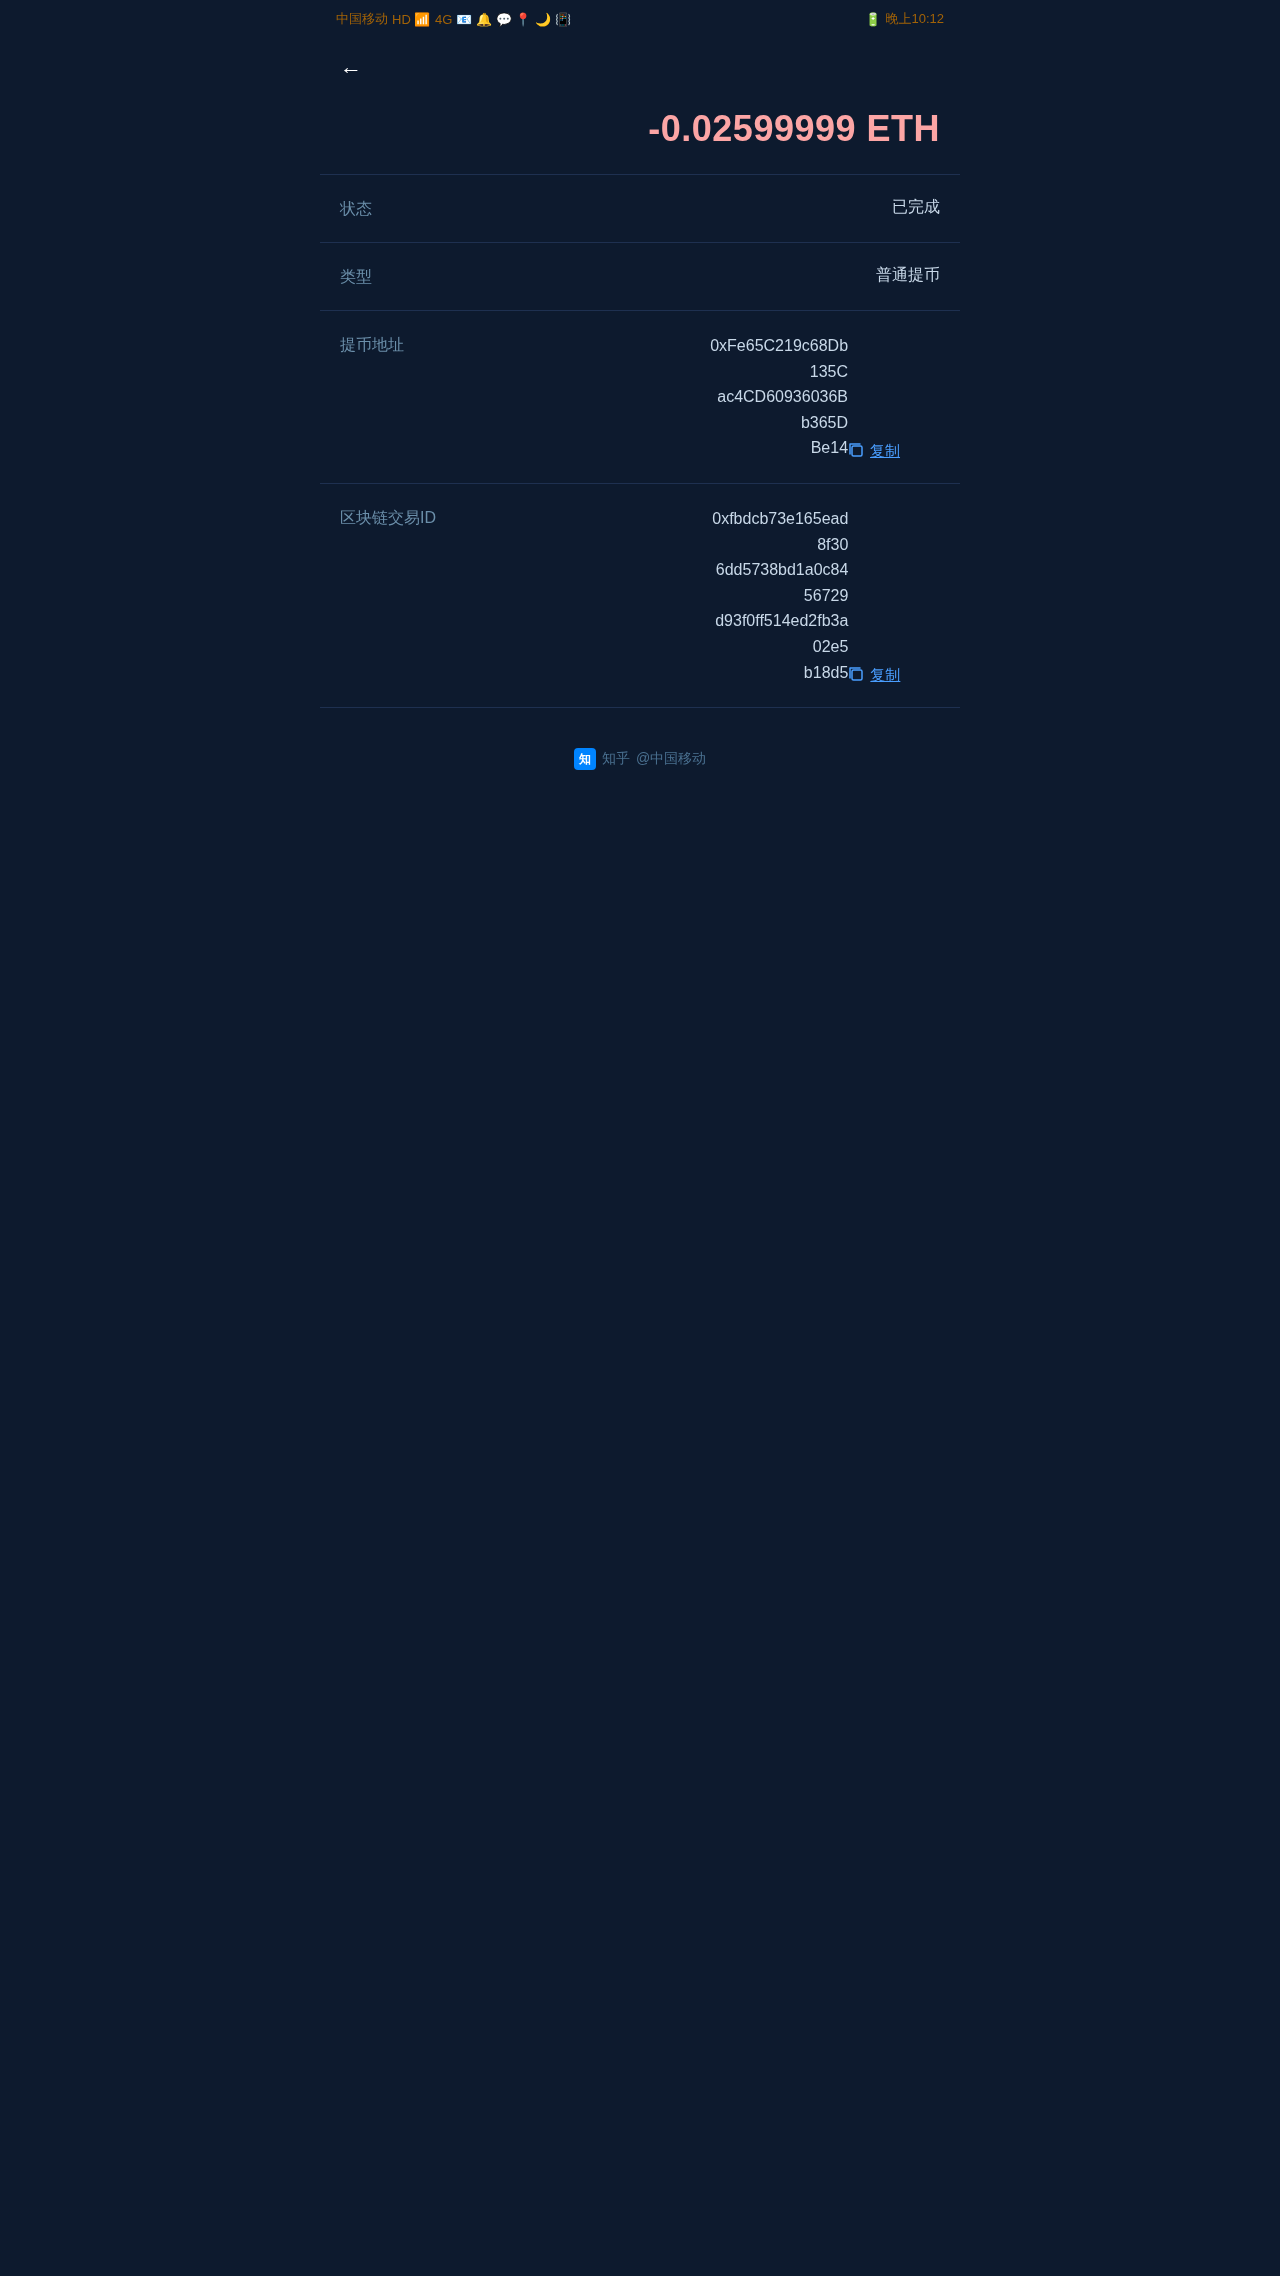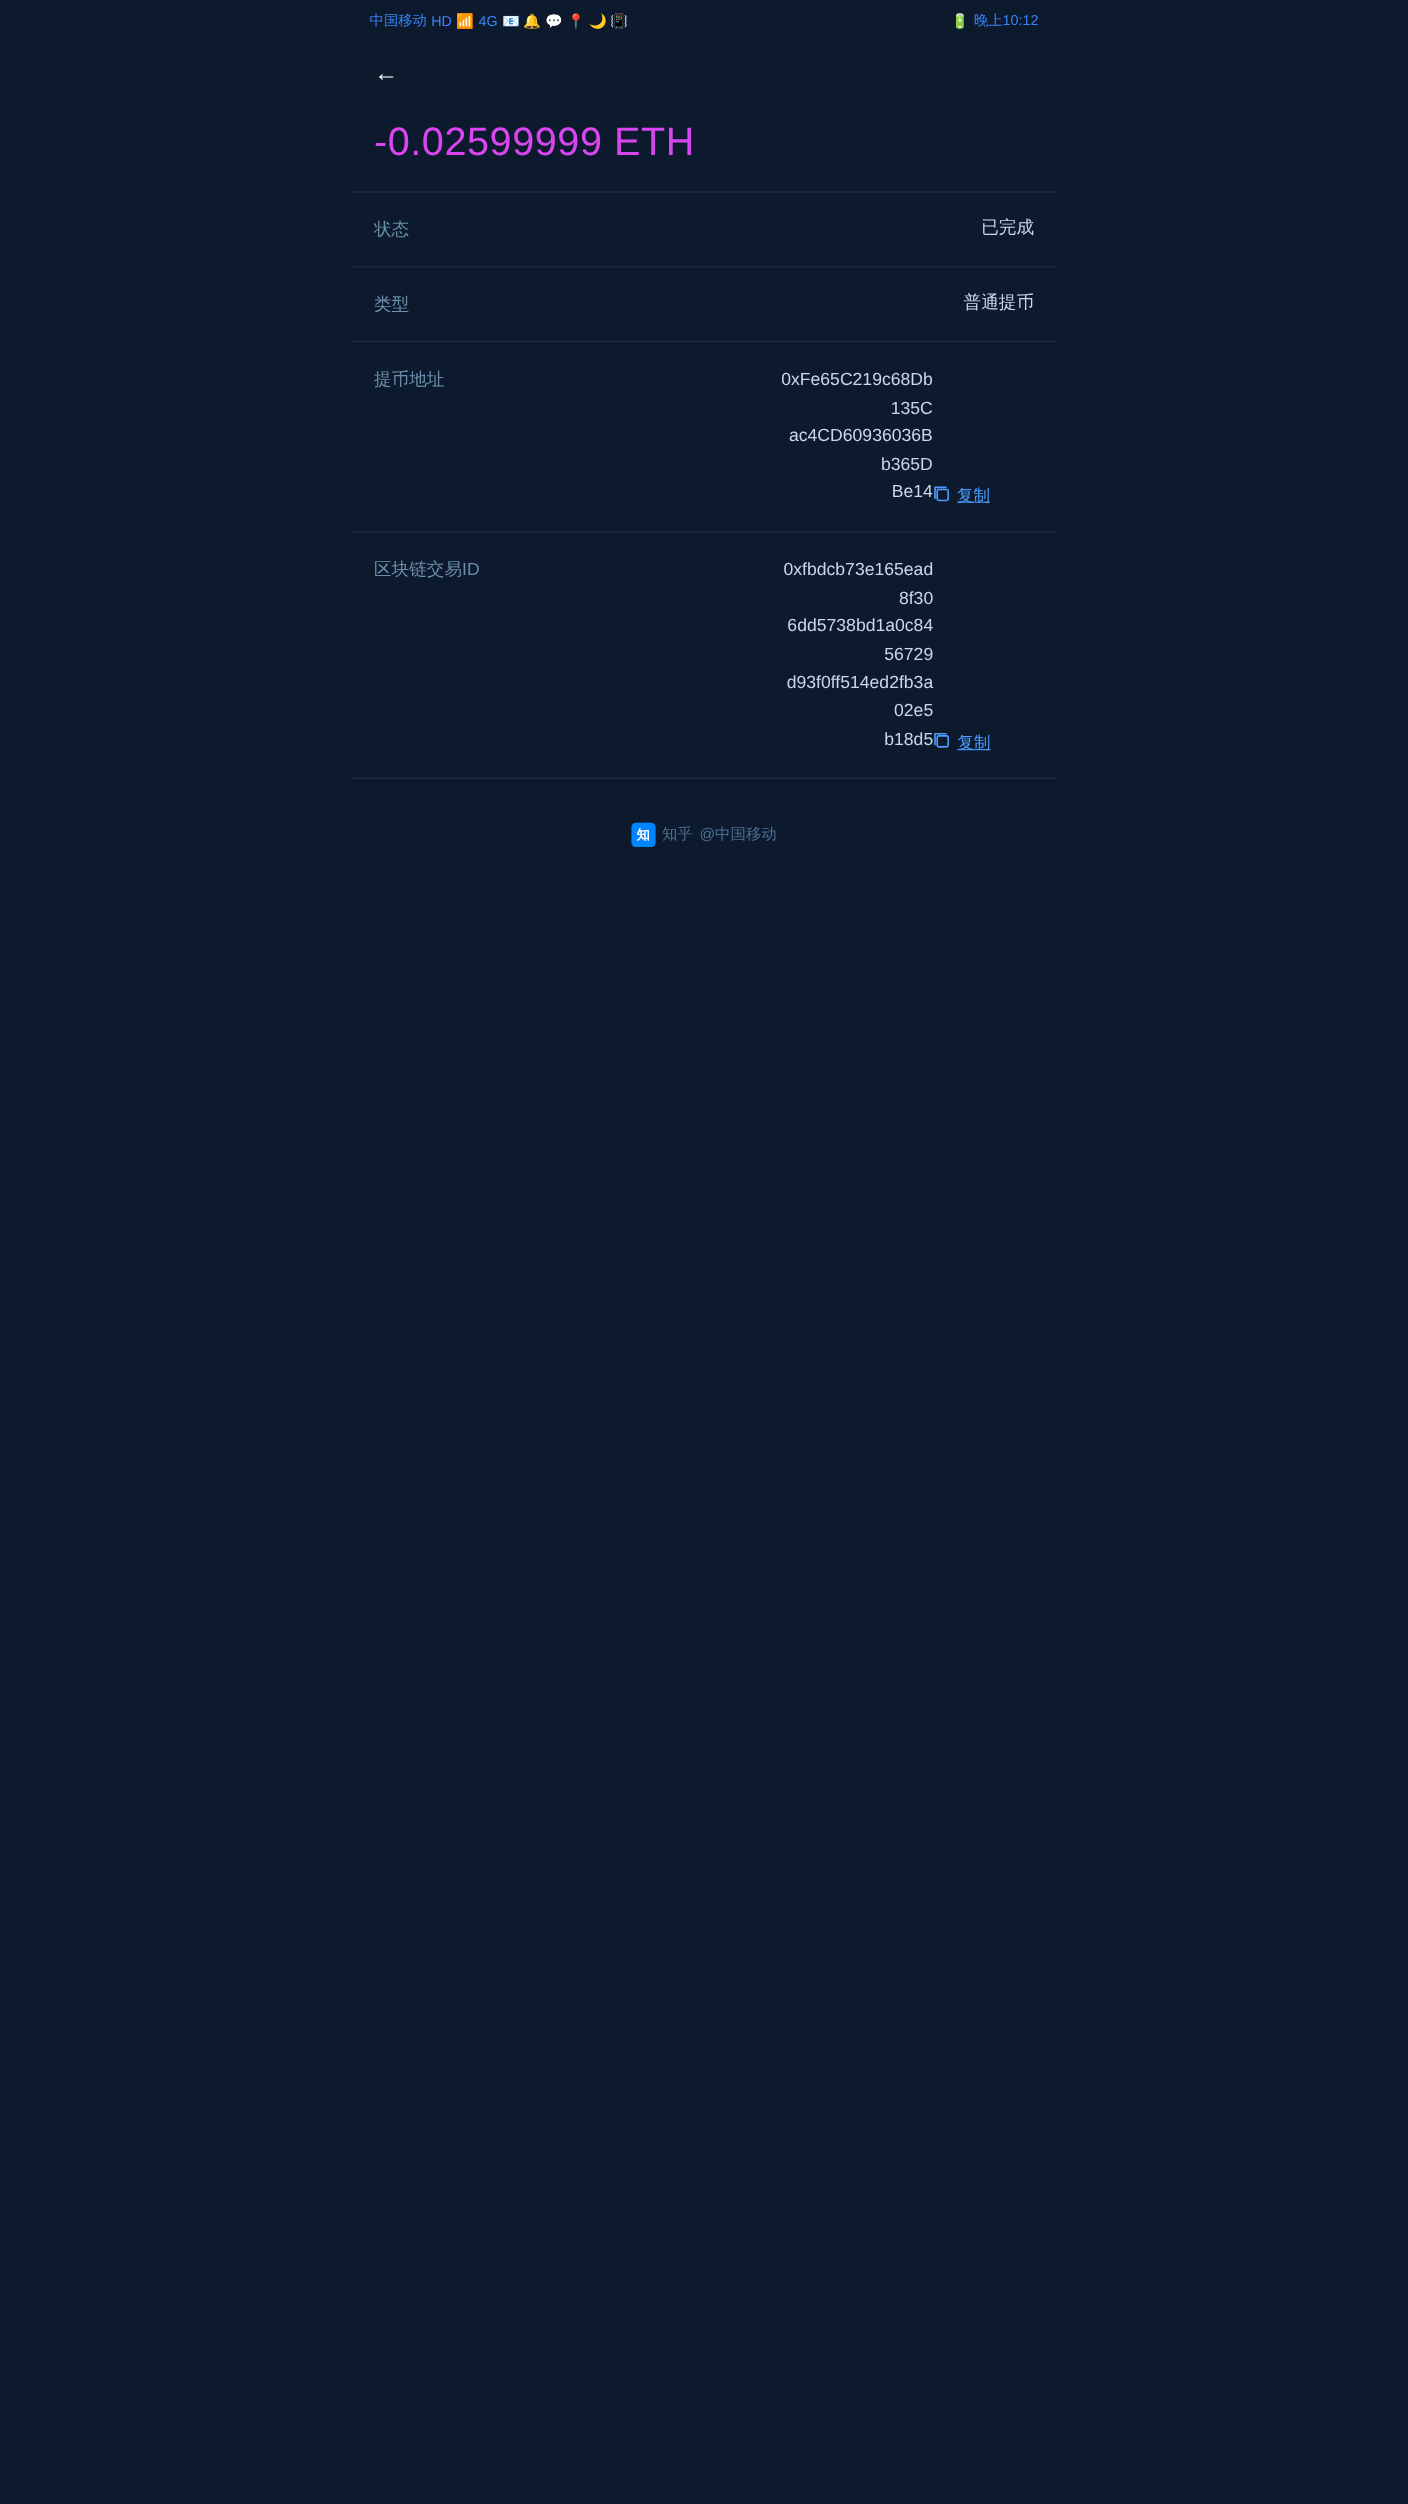--- a/index.html
+++ b/index.html
@@ -19,21 +19,21 @@
       min-height: 100vh;
     }
 
     .status-bar {
       background-color: #0d1a2e;
       padding: 10px 16px;
       display: flex;
       justify-content: space-between;
       align-items: flex-start;
       font-size: 13px;
-      color: #3b82f6;
+      color: #a16207;
     }
 
     .status-left {
       display: flex;
       align-items: center;
       gap: 4px;
       font-size: 13px;
     }
 
     .status-right {
@@ -52,24 +52,25 @@
       color: #ffffff;
       font-size: 22px;
     }
 
     .amount-section {
       padding: 20px 20px 24px 20px;
       border-bottom: 1px solid #1e3050;
     }
 
     .amount-value {
-      color: #d946ef;
+      color: #fca5a5;
       font-size: 36px;
-      font-weight: normal;
+      font-weight: bold;
       letter-spacing: 0.5px;
+      text-align: right;
     }
 
     .detail-row {
       display: flex;
       justify-content: space-between;
       align-items: flex-start;
       padding: 22px 20px;
       border-bottom: 1px solid #1e3050;
     }
 

